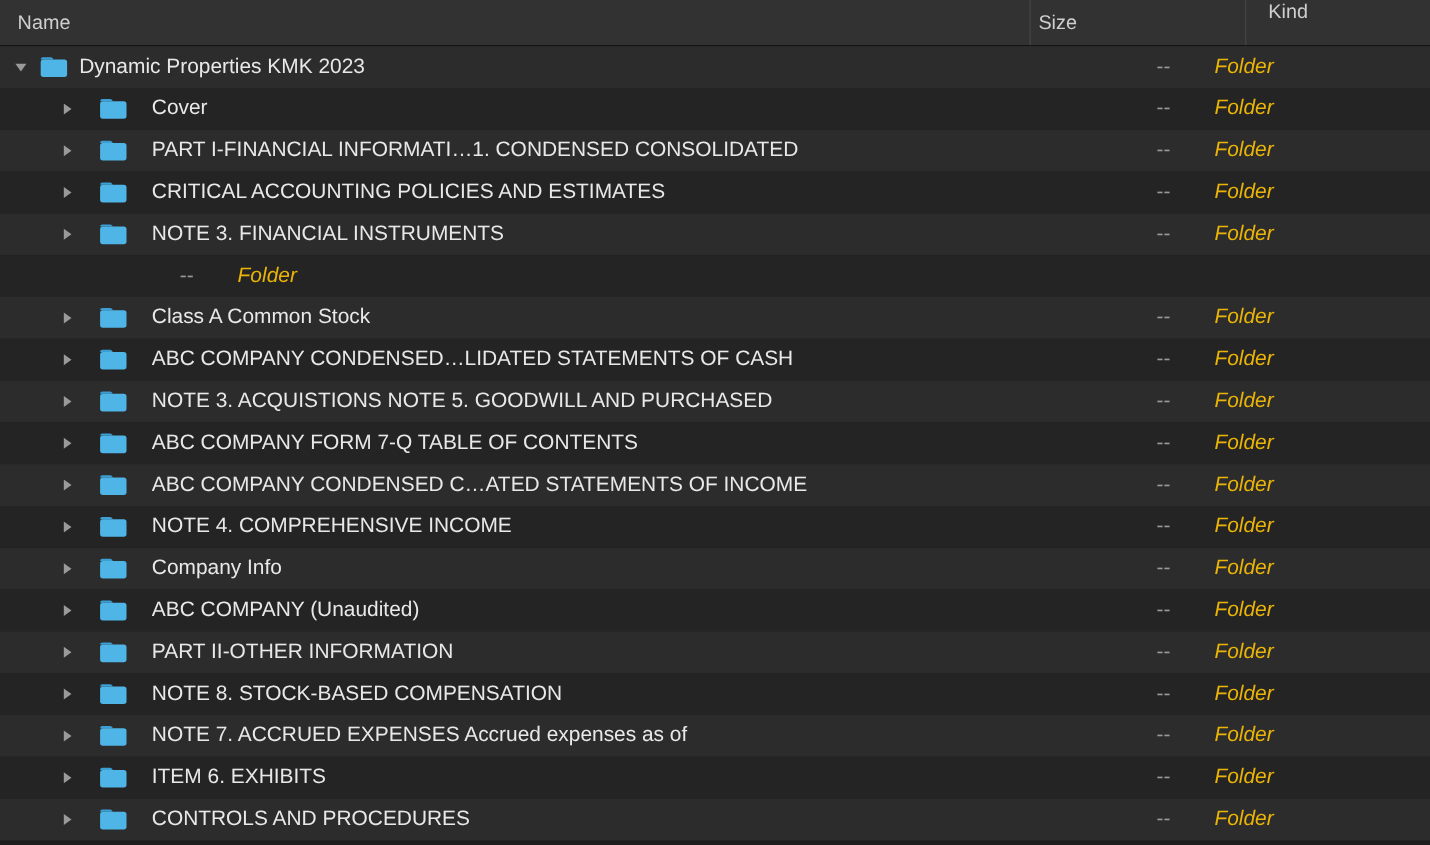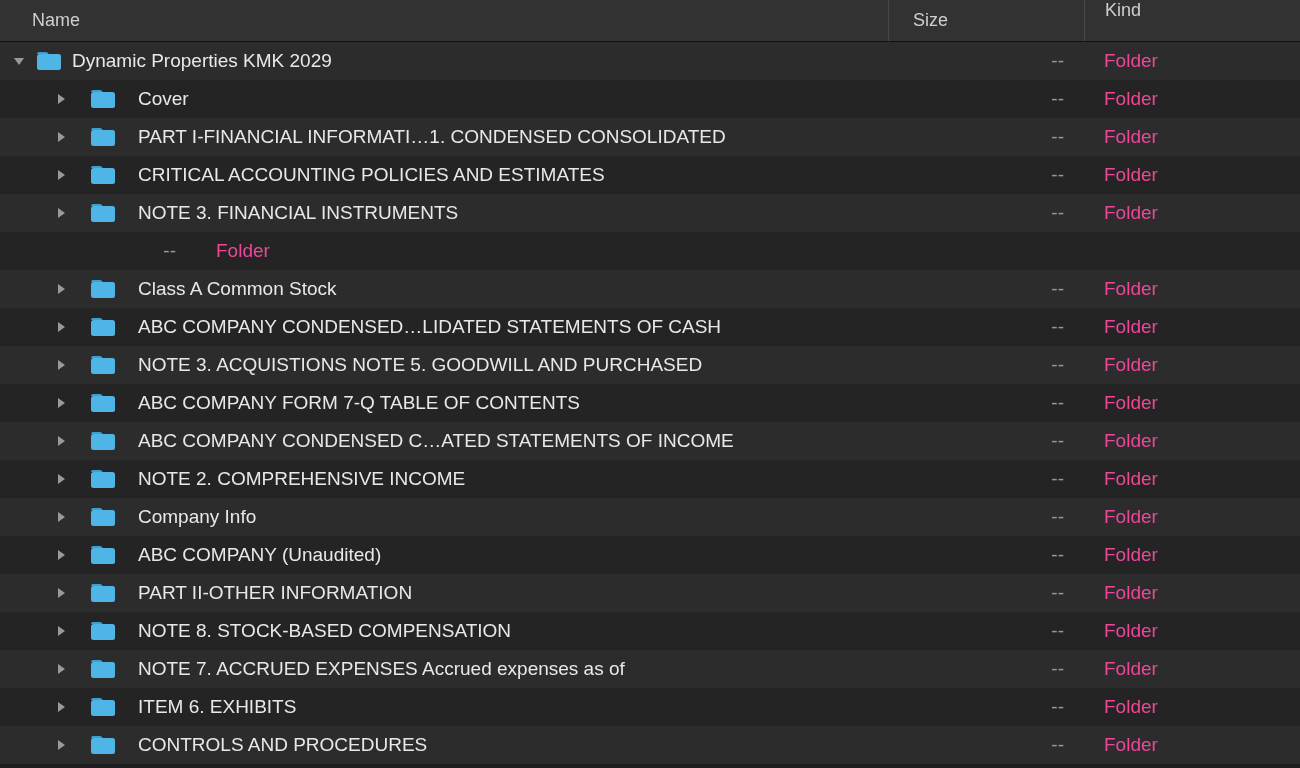--- a/index.html
+++ b/index.html
@@ -22,32 +22,33 @@
       align-items: center;
       height: 42px;
       background: #323232;
       border-bottom: 1px solid #111;
       font-size: 18px;
       color: #cfcfcf;
       user-select: none;
     }
     .header .col-name {
       flex: 0 0 888px;
-      padding-left: 32px;
+      padding-left: 16px;
       display: flex;
       align-items: center;
       height: 100%;
     }
     .header .col-size {
       flex: 0 0 196px;
-      padding-left: 24px;
+      padding-left: 7px;
       display: flex;
       align-items: center;
       height: 100%;
       border-left: 1px solid #474747;
+      margin-left: 48px;
     }
     .header .col-kind {
       flex: 1 1 auto;
       padding-left: 20px;
       display: flex;
       align-items: flex-start;
       height: 100%;
       border-left: 1px solid #474747;
     }
     .list {
@@ -79,22 +80,23 @@
       justify-content: flex-end;
       padding-right: 20px;
       color: #9a9a9a;
       height: 100%;
     }
     .cell-kind {
       flex: 1 1 auto;
       display: flex;
       align-items: center;
       padding-left: 20px;
-      color: #ec4899;
-      height: 100%;
+      color: #eab308;
+      height: 100%;
+      font-style: italic;
     }
     .indent-0 .cell-name { padding-left: 12px; }
     .indent-1 .cell-name { padding-left: 54px; gap: 12px; }
     .disclosure {
       width: 14px;
       height: 14px;
       flex: 0 0 14px;
       display: inline-flex;
       align-items: center;
       justify-content: center;
@@ -147,21 +149,21 @@
           <svg viewBox="0 0 12 12">
             <path d="M1 3 L11 3 L6 10 Z" fill="#9a9a9a"></path>
           </svg>
         </span>
         <span class="folder-icon">
           <svg viewBox="0 0 26 22">
             <path d="M1 4 Q1 2 3 2 L10 2 Q11 2 12 3 L12.5 4 Z" fill="#3B9FD4"></path>
             <rect x="1" y="4" width="24" height="16" rx="2.5" ry="2.5" fill="#4FB4E6"></rect>
           </svg>
         </span>
-        <span class="label">Dynamic Properties KMK 2029</span>
+        <span class="label">Dynamic Properties KMK 2023</span>
       </div>
       <div class="cell-size">--</div>
       <div class="cell-kind">Folder</div>
     </div>
     <div class="row indent-1 odd">
       <div class="cell-name">
         <span class="disclosure">
           <svg viewBox="0 0 12 12">
             <path d="M3 1 L10 6 L3 11 Z" fill="#9a9a9a"></path>
           </svg>
@@ -331,21 +333,21 @@
           <svg viewBox="0 0 12 12">
             <path d="M3 1 L10 6 L3 11 Z" fill="#9a9a9a"></path>
           </svg>
         </span>
         <span class="folder-icon">
           <svg viewBox="0 0 26 22">
             <path d="M1 4 Q1 2 3 2 L10 2 Q11 2 12 3 L12.5 4 Z" fill="#3B9FD4"></path>
             <rect x="1" y="4" width="24" height="16" rx="2.5" ry="2.5" fill="#4FB4E6"></rect>
           </svg>
         </span>
-        <span class="label">NOTE 2. COMPREHENSIVE INCOME</span>
+        <span class="label">NOTE 4. COMPREHENSIVE INCOME</span>
       </div>
       <div class="cell-size">--</div>
       <div class="cell-kind">Folder</div>
     </div>
     <div class="row indent-1 even">
       <div class="cell-name">
         <span class="disclosure">
           <svg viewBox="0 0 12 12">
             <path d="M3 1 L10 6 L3 11 Z" fill="#9a9a9a"></path>
           </svg>

